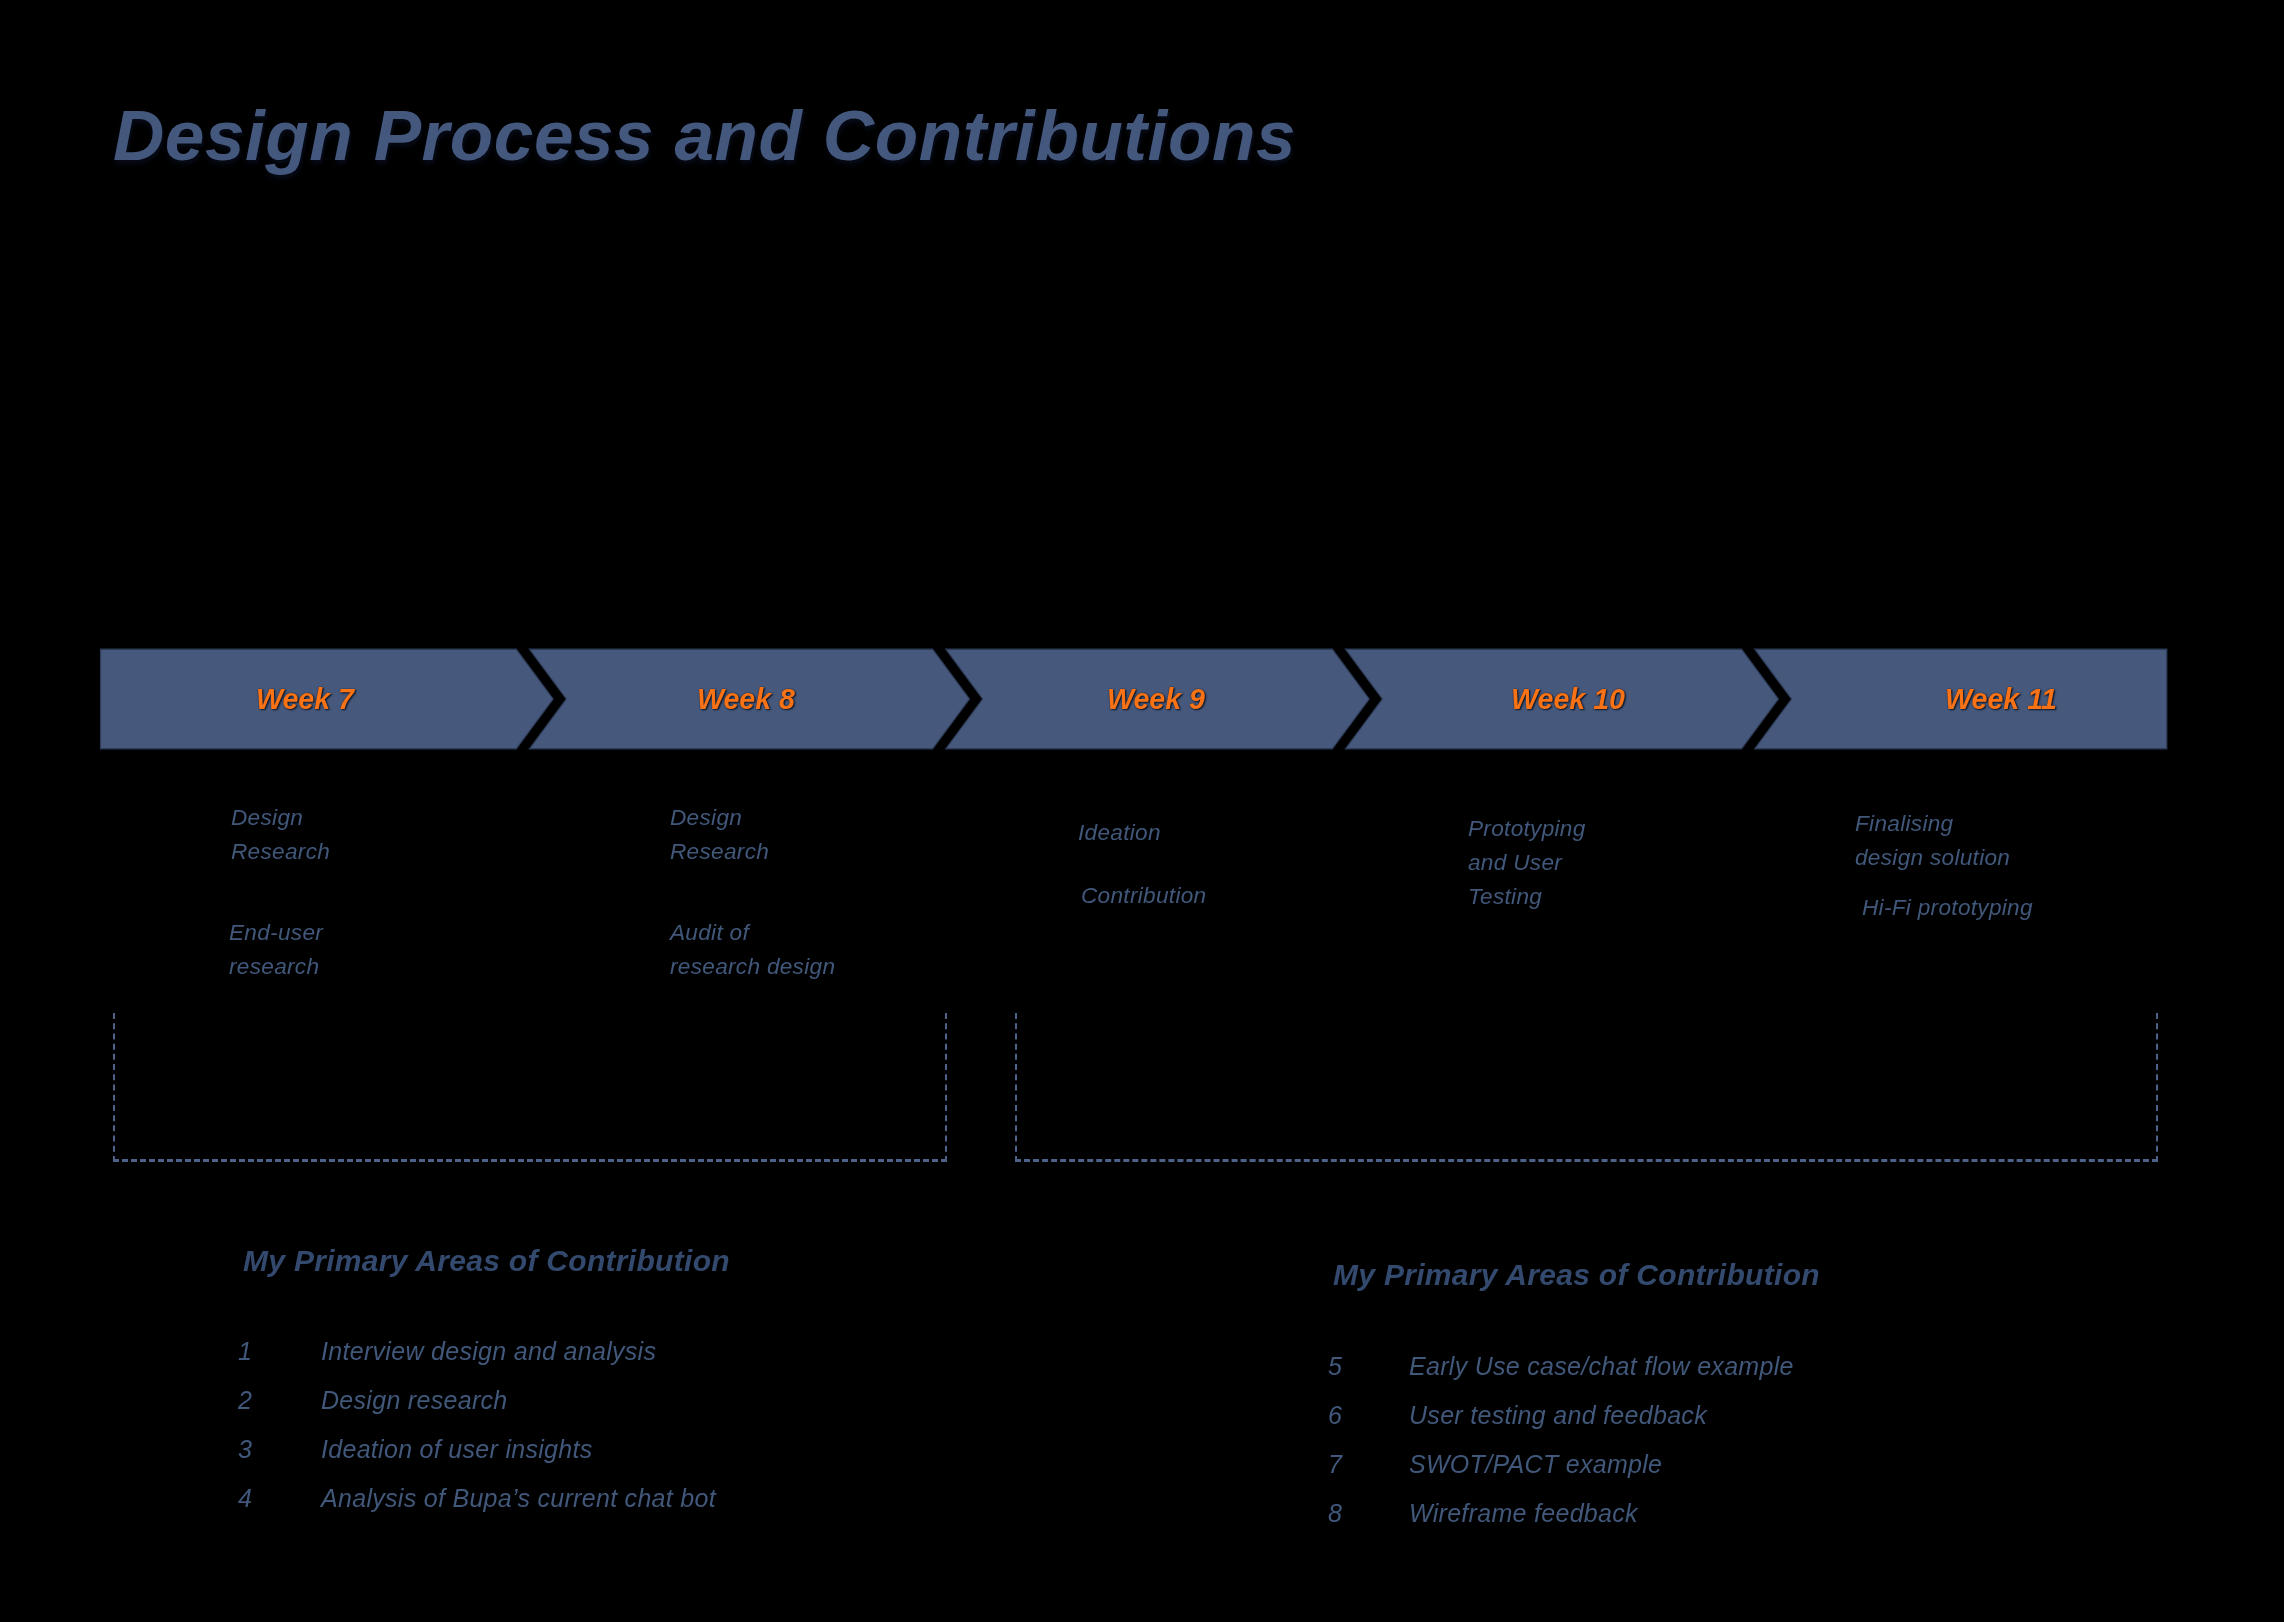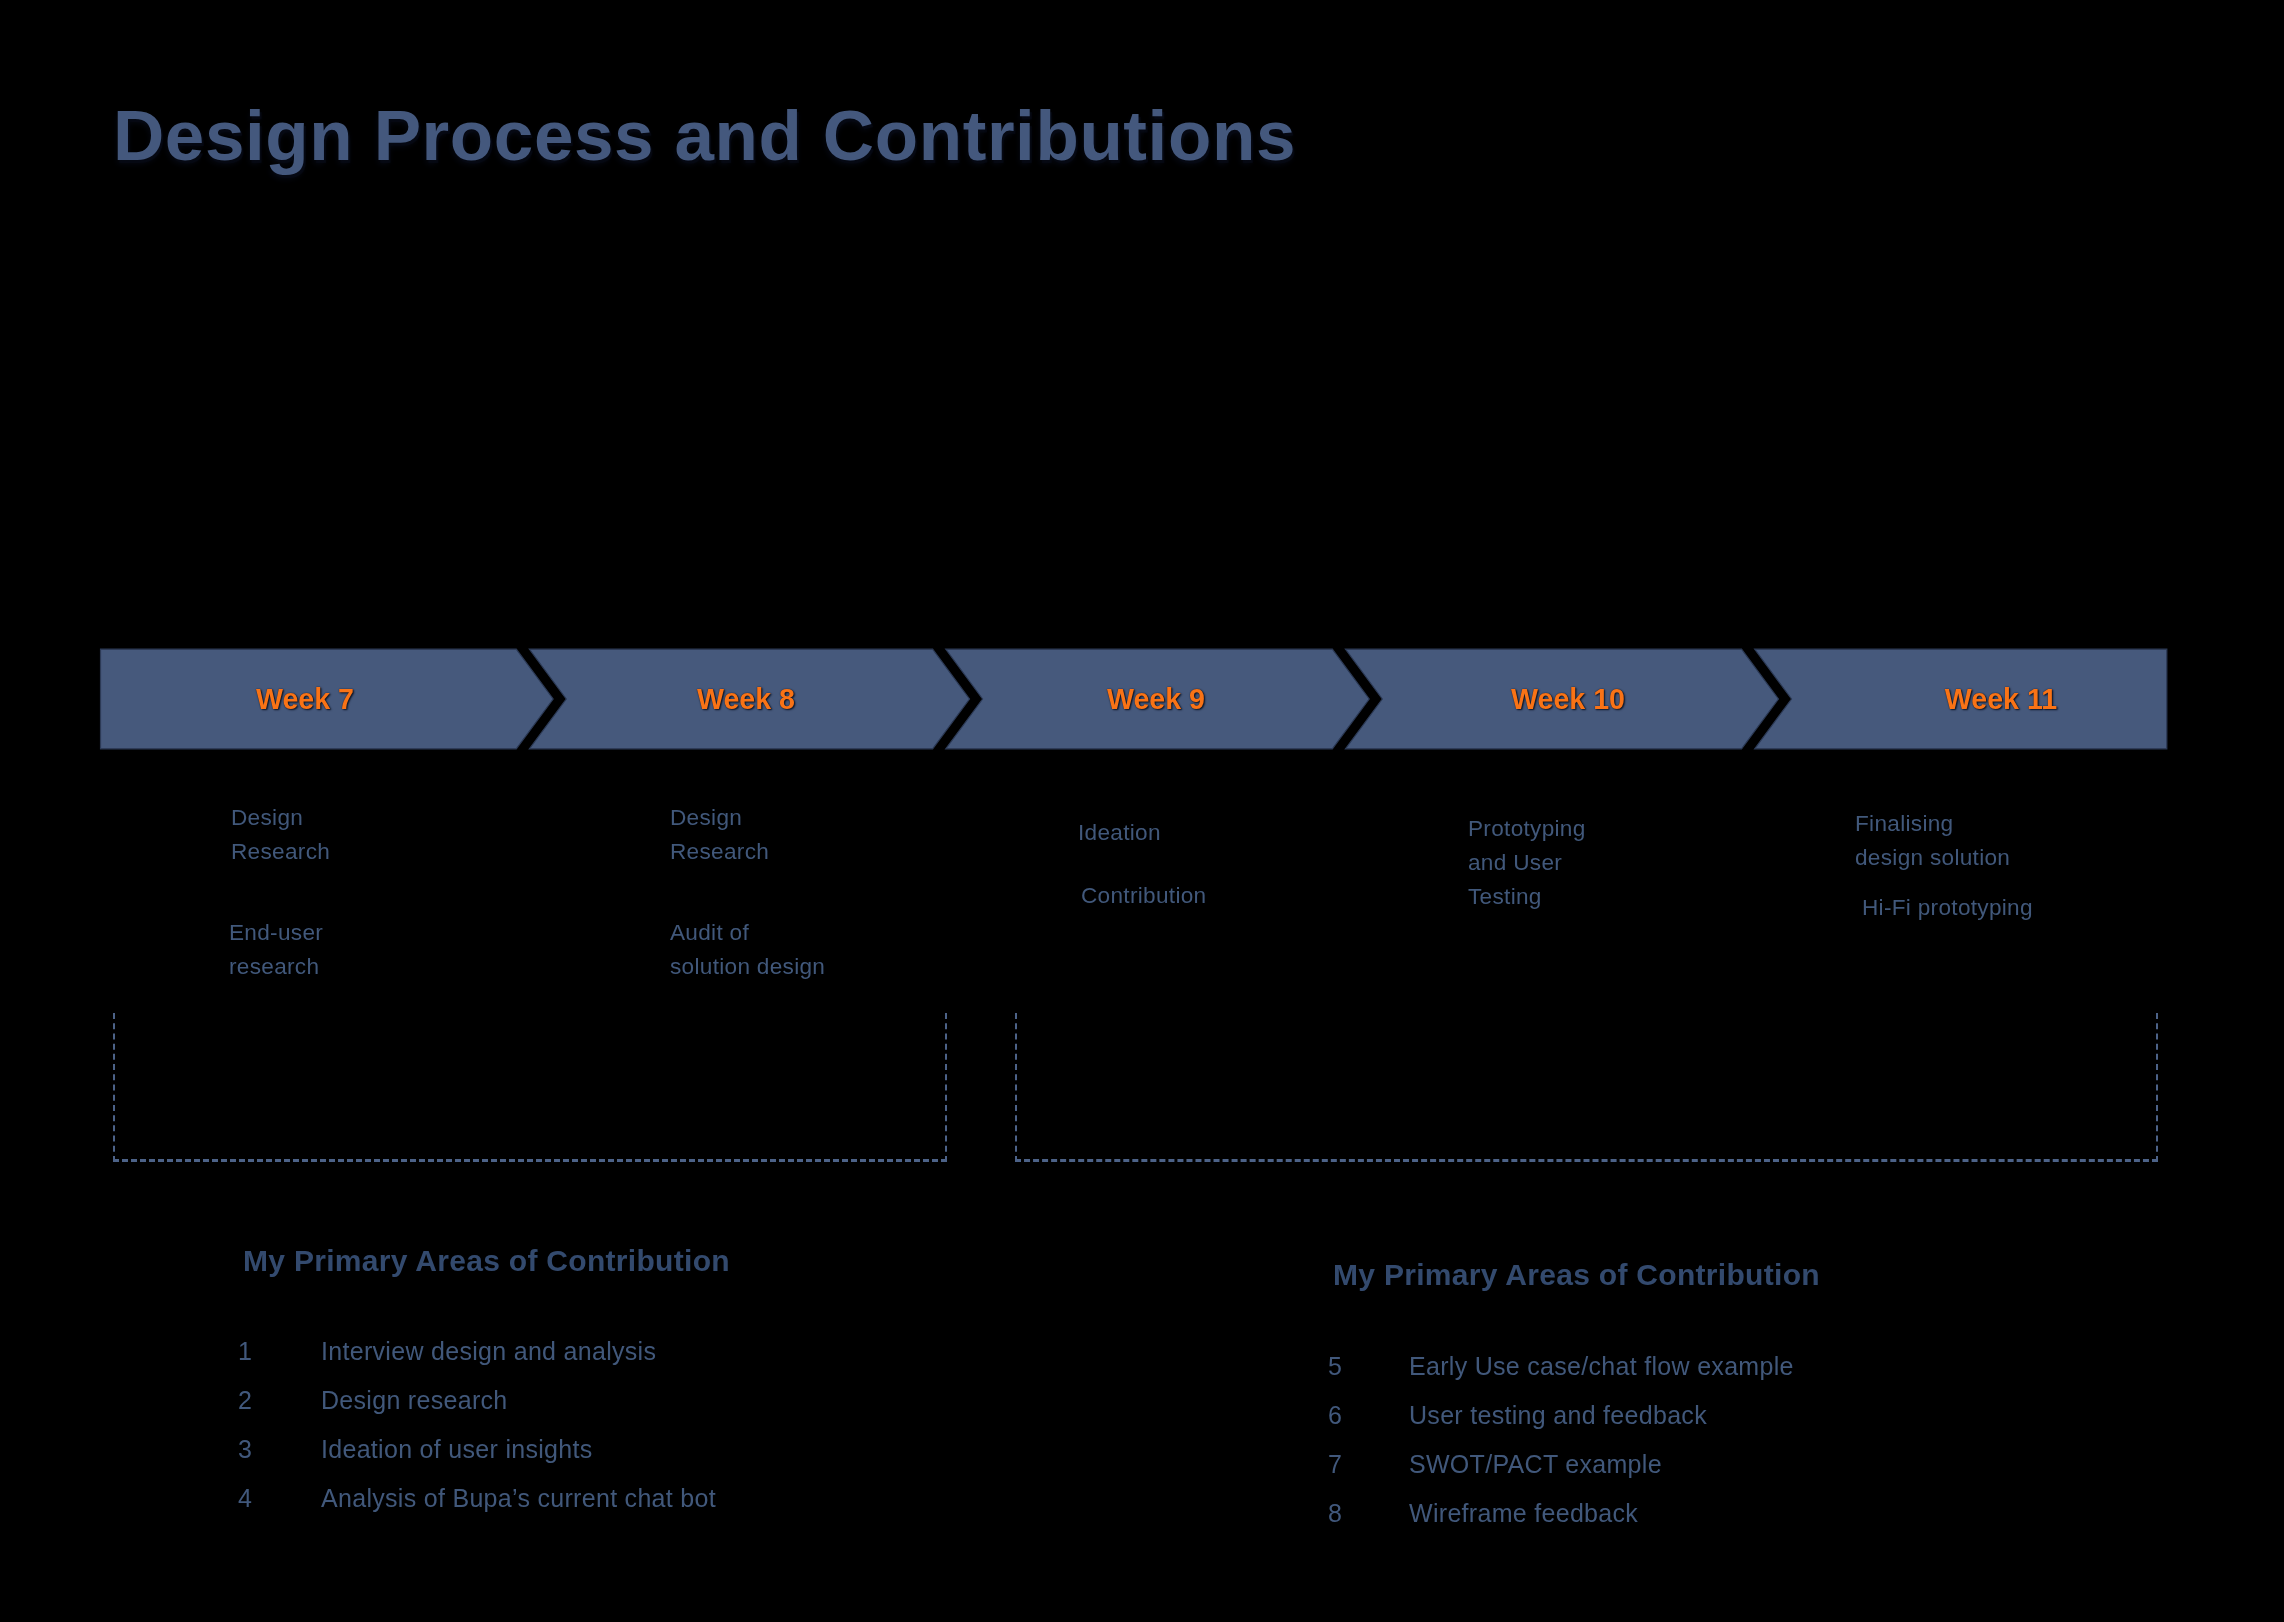--- a/index.html
+++ b/index.html
@@ -3,20 +3,21 @@
 <meta charset="utf-8">
 <style>
   html, body { margin: 0; padding: 0; background: #000; }
   .stage {
     position: relative;
     width: 2284px;
     height: 1622px;
     background: #000000;
     font-family: "Liberation Sans", sans-serif;
     overflow: hidden;
+    font-style: italic;
   }
   .title {
     position: absolute;
     left: 113px;
     top: 95px;
     margin: 0;
     font-size: 71px;
     font-weight: 700;
     letter-spacing: 0.6px;
     color: #44587d;
@@ -119,21 +120,21 @@
   <span class="week-label" style="left:2001px">Week 11</span>
 
   <div class="activity" style="left:231px;  top:801px">Design
 Research</div>
   <div class="activity" style="left:229px;  top:916px">End-user
 research</div>
 
   <div class="activity" style="left:670px; top:801px">Design
 Research</div>
   <div class="activity" style="left:670px; top:916px">Audit of
-solution design</div>
+research design</div>
 
   <div class="activity" style="left:1078px; top:816px">Ideation</div>
   <div class="activity" style="left:1081px; top:879px">Contribution</div>
 
   <div class="activity" style="left:1468px; top:812px">Prototyping
 and User
 Testing</div>
 
   <div class="activity" style="left:1855px; top:807px">Finalising
 design solution</div>

